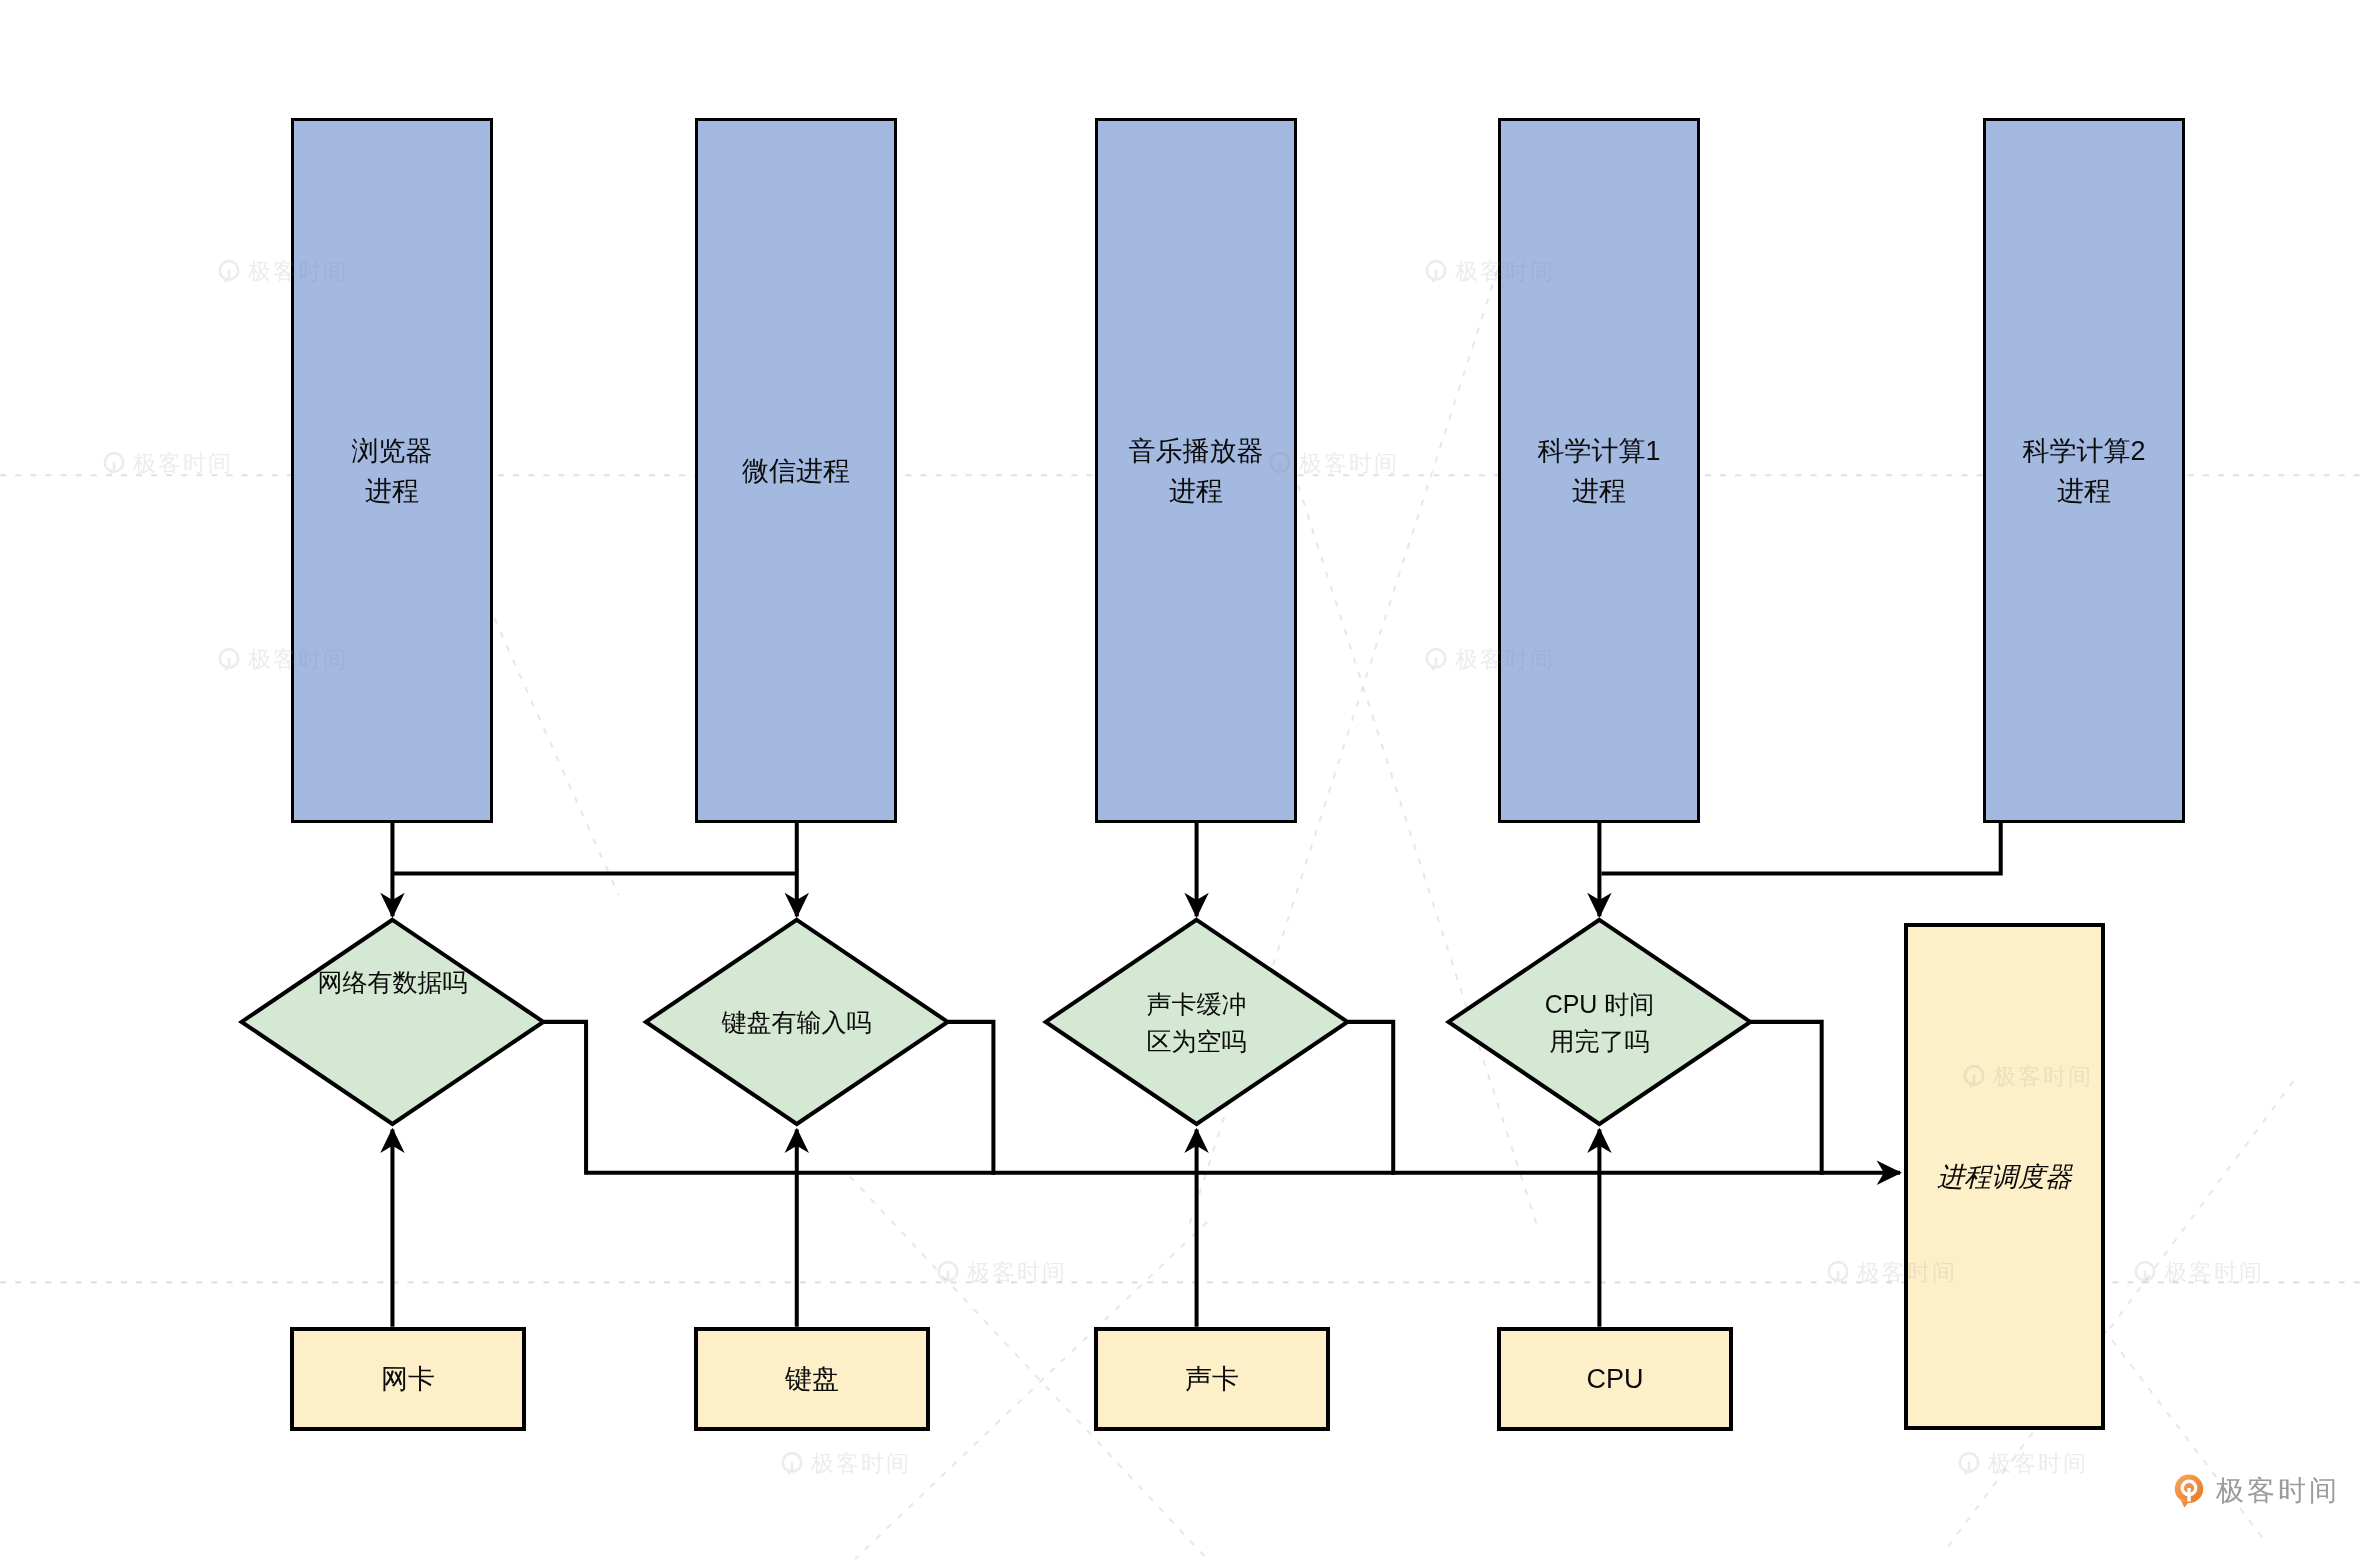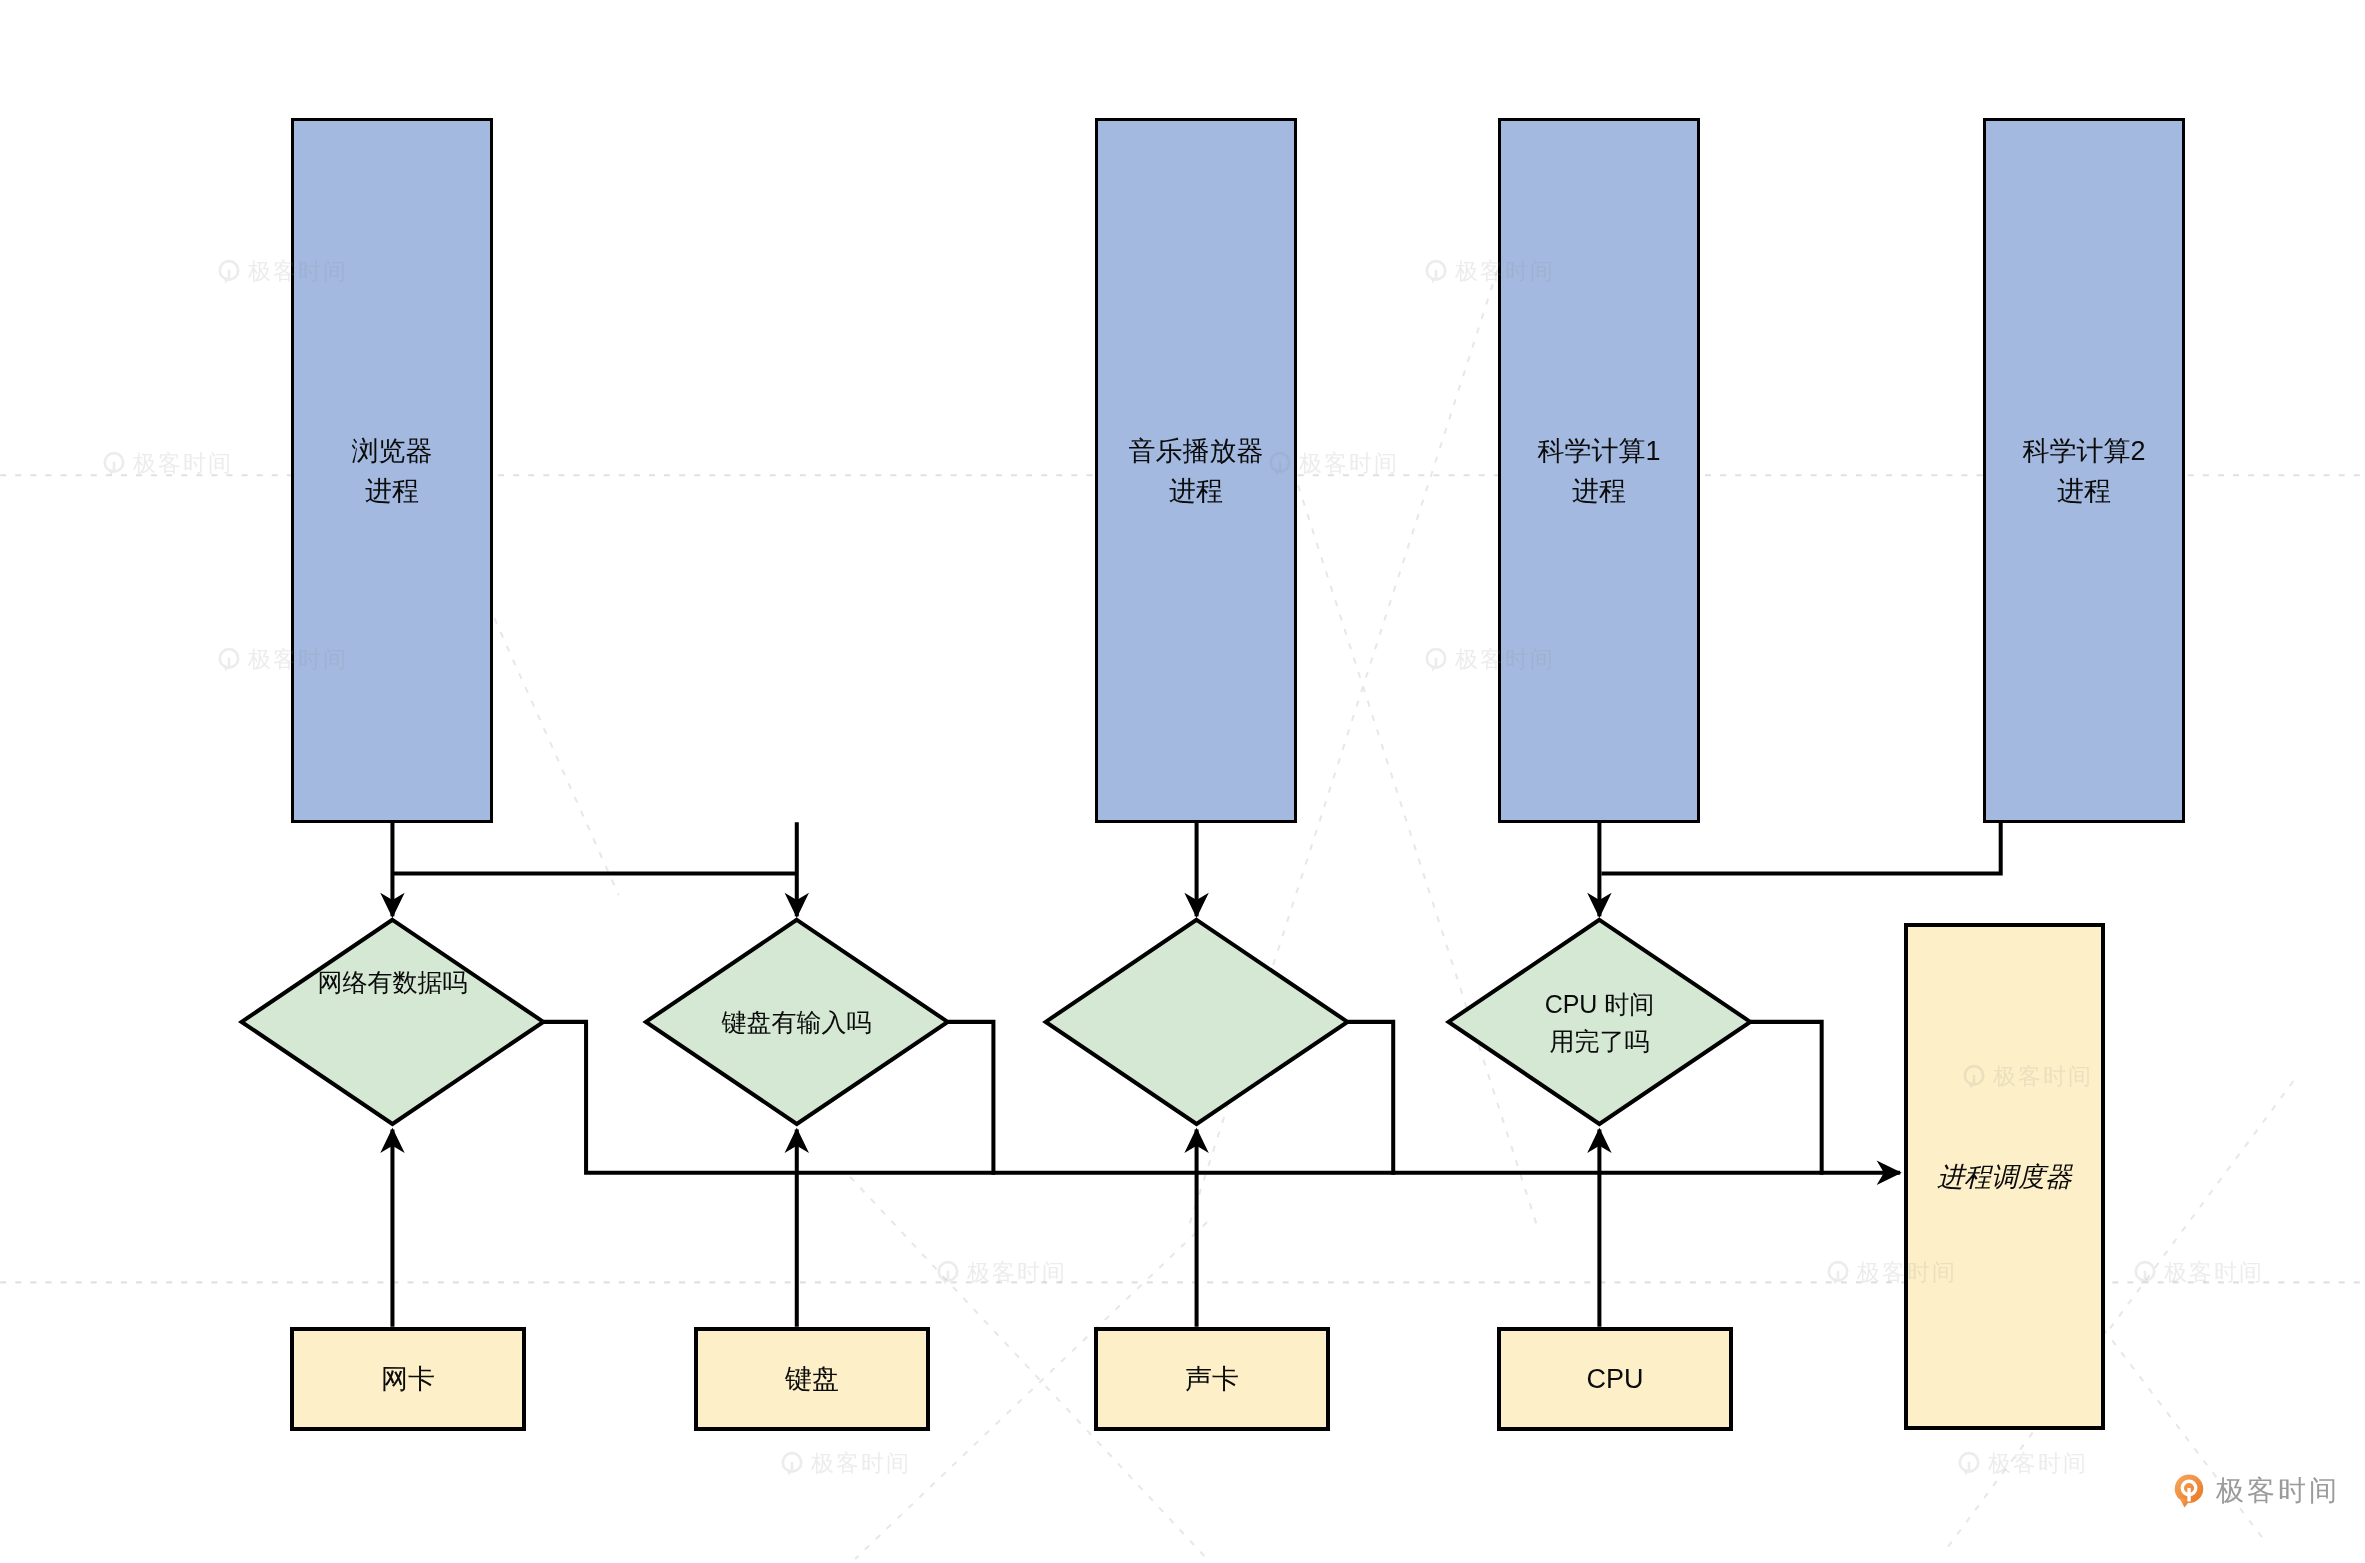--- a/index.html
+++ b/index.html
@@ -112,29 +112,32 @@
     <g fill="#d5e8d4" stroke="#000" stroke-width="8" stroke-linejoin="miter">
       <polygon points="780,1829 1080,2032 780,2235 480,2032"></polygon>
       <polygon points="1584,1829 1884,2032 1584,2235 1284,2032"></polygon>
       <polygon points="2379,1829 2679,2032 2379,2235 2079,2032"></polygon>
       <polygon points="3180,1829 3480,2032 3180,2235 2880,2032"></polygon>
     </g>
   </svg>
 
   <div class="node process p1"><span>浏览器
 进程</span></div>
+  <div class="node process p2"><span>微信进程</span></div>
   <div class="node process p3"><span>音乐播放器
 进程</span></div>
   <div class="node process p4"><span>科学计算1
 进程</span></div>
   <div class="node process p5"><span>科学计算2
 进程</span></div>
 
   <div class="decision-label dl1">网络有数据吗</div>
   <div class="decision-label dl2">键盘有输入吗</div>
+  <div class="decision-label dl3">声卡缓冲
+区为空吗</div>
   <div class="decision-label dl4">CPU 时间
 用完了吗</div>
 
   <div class="node device dv1"><span>网卡</span></div>
   <div class="node device dv2"><span>键盘</span></div>
   <div class="node device dv3"><span>声卡</span></div>
   <div class="node device dv4"><span>CPU</span></div>
 
   <div class="node scheduler">
     <span>进程调度器</span>

